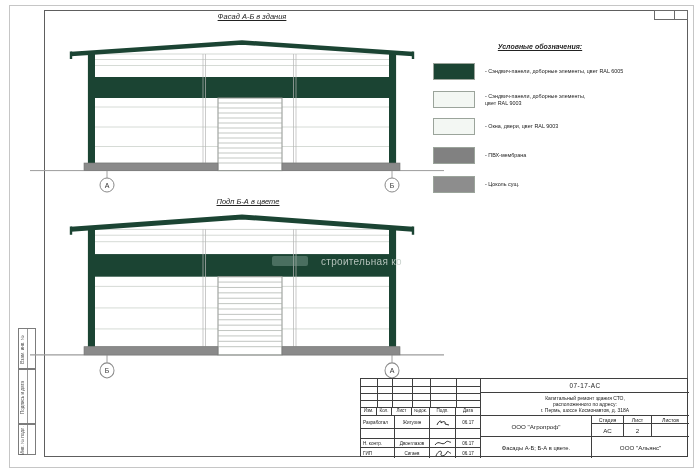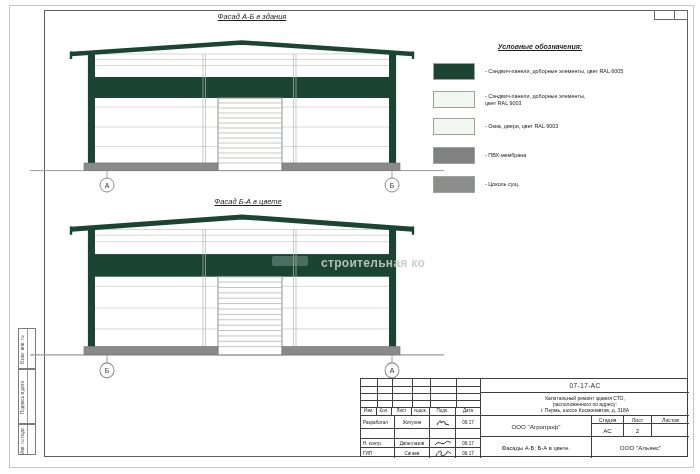--- a/index.html
+++ b/index.html
@@ -38,21 +38,21 @@
   .stem{stroke:#8a8a8a;stroke-width:.8}
   .mc{fill:#fff;stroke:#8a8a8a;stroke-width:1}
   .ml{font-size:7px;fill:#333;text-anchor:middle;font-family:"Liberation Sans",sans-serif}
 
   .fac-title{position:absolute;width:200px;text-align:center;font-style:italic;
              text-decoration:underline;font-size:7.5px;color:#222}
 
   
   .wm-blob{position:absolute;left:272px;top:256px;width:36px;height:10px;
            background:#86a596;opacity:.45;border-radius:2px}
-  .wm-text{position:absolute;left:321px;top:256px;font-size:12px;font-weight:bold;
+  .wm-text{position:absolute;left:321px;top:256px;font-size:10px;font-weight:normal;
            color:#c3cec8;letter-spacing:.3px;opacity:.9}
 
   
   .legend-title{position:absolute;left:460px;top:43px;width:160px;text-align:center;
                 font-style:italic;font-weight:600;text-decoration:underline;
                 font-size:7px;color:#222}
   .legend-item{position:absolute;left:433px;display:flex}
   .legend-item .lbl{margin-left:10px;font-size:5.4px;line-height:6.6px;color:#222;
                     white-space:pre-line;width:195px}
   .sw rect{stroke:#9ba49b;stroke-width:1}
@@ -104,21 +104,21 @@
   <div class="vbox" style="top:369px;height:55px">
     <span class="vlabel" style="width:55px">Подпись и дата</span>
     <div class="split"></div>
   </div>
   <div class="vbox" style="top:424px;height:31px">
     <span class="vlabel" style="width:31px">Инв. № подл.</span>
     <div class="split"></div>
   </div>
 
   <div class="fac-title" style="left:152px;top:12px">Фасад А-Б в здания</div>
-  <div class="fac-title" style="left:148px;top:197px">Фасад Б-А в цвете</div>
+  <div class="fac-title" style="left:148px;top:197px">Подп Б-А в цвете</div>
 
   <svg class="facade" style="left:27px;top:37px" width="432" height="156" viewBox="-45 0 432 156">
     <line class="ground" x1="-42" y1="133.6" x2="372" y2="133.6"></line>
     <rect class="wall" x="16" y="17" width="308" height="109"></rect>
     <path class="joints" d="M16,22.5H324M16,28.5H324M16,70H324M16,90H324M16,109.5H324"></path>
     <rect class="band" x="16" y="40" width="308" height="21"></rect>
     <path class="mullion" d="M131,17V126M133.5,17V126M221.5,17V126M224,17V126"></path>
     <rect class="door" x="146" y="61" width="64" height="72.6"></rect>
     <path class="stripes" d="M146,66H210M146,71H210M146,76H210M146,81H210M146,86H210M146,91H210M146,96H210M146,101H210M146,106H210M146,111H210M146,116H210M146,121H210M146,126H210"></path>
     <rect class="col" x="16" y="17" width="7" height="109"></rect>

